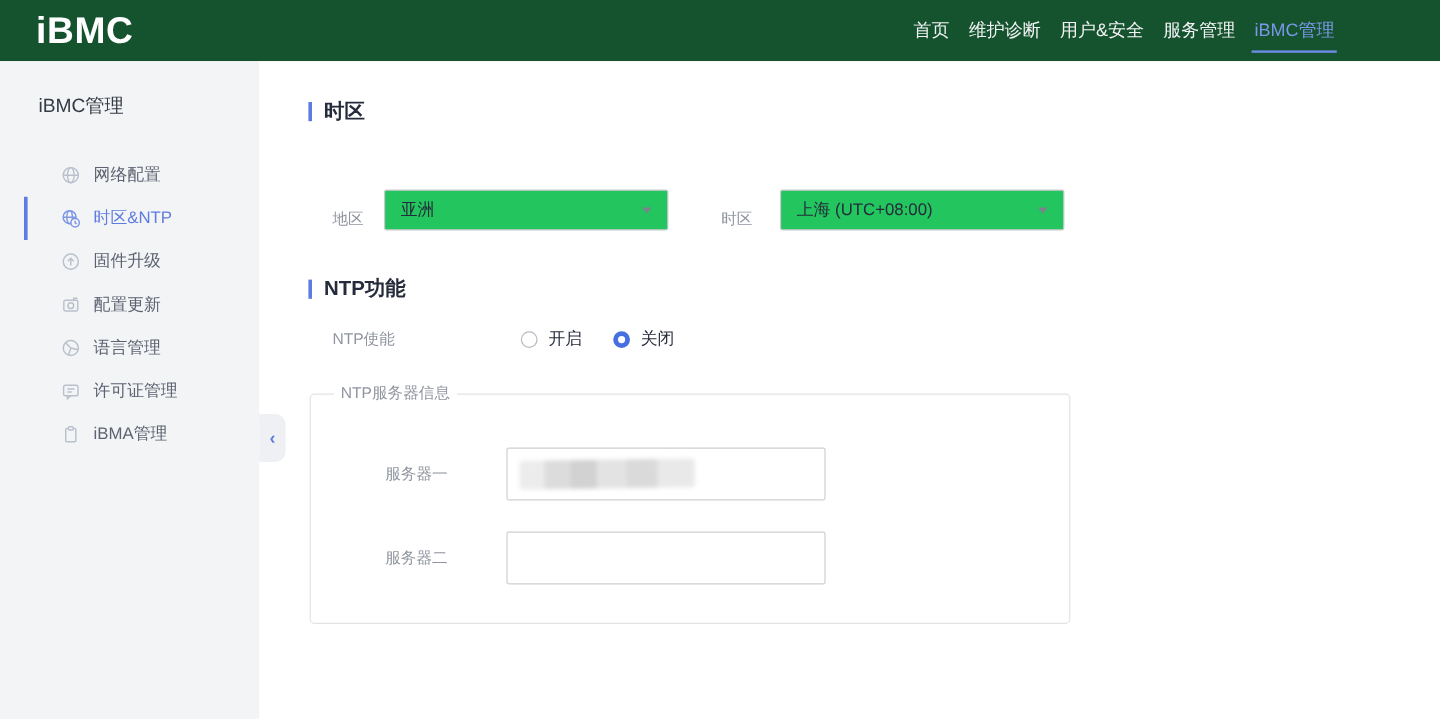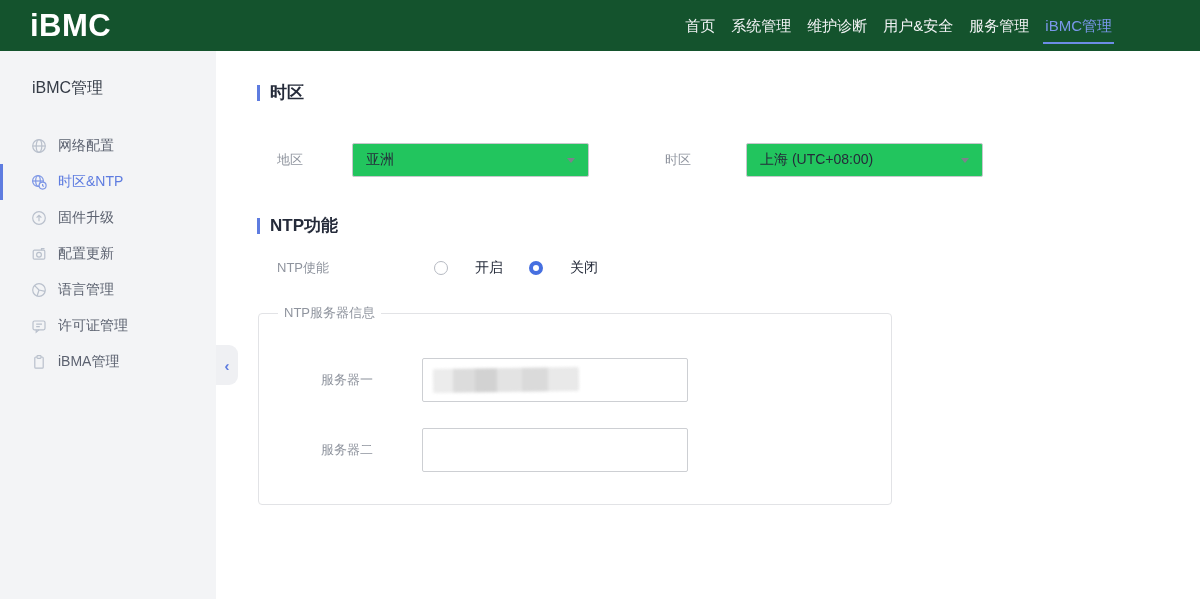--- a/index.html
+++ b/index.html
@@ -13,45 +13,45 @@
   .nav-item { position:relative; color:#f2f3f5; font-size:15px; line-height:51px; padding:0 8px; cursor:pointer; white-space:nowrap; }
   .nav-item.active { color:#7a97ea; }
   .nav-item.active::after { content:""; position:absolute; left:6px; right:6px; bottom:7px; height:2px; background:#6d8ce6; }
 
   
   .body-row { display:flex; height:548px; }
 
   
   .sidebar { width:216px; background:#f3f4f6; position:relative; flex:none; }
   .sidebar-title { padding:27px 0 0 32px; font-size:16px; color:#333a45; }
-  .side-menu { margin-top:29px; }
+  .side-menu { margin-top:29px;padding-left:20px; }
   .side-item { height:36px; display:flex; align-items:center; gap:11px; padding-left:31px; font-size:14px; color:#5c6270; cursor:pointer; position:relative; }
   .side-item.active { color:#5e7ce0; }
   .side-item.active::before { content:""; position:absolute; left:0; top:0; width:3px; height:100%; background:#5e7ce0; }
   .side-icon { width:16px; height:16px; color:#b9c0cc; display:inline-flex; }
   .side-item.active .side-icon { color:#7e97e6; }
   .side-icon svg { width:16px; height:16px; }
   .collapse-tab { position:absolute; top:294px; right:-22px; width:22px; height:40px; background:#eff0f3; border-radius:0 9px 9px 0; display:flex; align-items:center; justify-content:center; color:#5e7ce0; font-size:15px; font-weight:700; cursor:pointer; z-index:5; }
 
   
   .main { flex:1; background:#fff; padding:30px 0 0 41px; }
   .sec-title { display:flex; align-items:center; gap:10px; font-size:17px; font-weight:700; color:#252b3a; }
   .sec-bar { width:3px; height:16px; background:#5e7ce0; flex:none; }
   .field-label { font-size:13px; color:#8f949e; flex:none; }
 
-  .tz-row { margin:39px 0 0 20px; display:flex; align-items:center;gap:32px; }
+  .tz-row { margin:54px 0 0 20px; display:flex; align-items:flex-end; }
   .lbl-region { width:26px; margin-right:17px; }
   .lbl-tz { margin-left:44px; width:30px; margin-right:19px; }
   .select-box { width:237px; height:34px; border:1px solid #c6c8cc; border-radius:2px; background:#22c55e; display:flex; align-items:center; justify-content:space-between; padding:0 13px; font-size:14px; color:#252b3a; cursor:pointer; }
   .caret { width:0; height:0; border-left:4.5px solid transparent; border-right:4.5px solid transparent; border-top:5px solid #7d828c; flex:none; }
 
   .ntp-sec { margin-top:37px; }
   .ntp-row { margin:22px 0 0 20px; display:flex; align-items:center; }
   .lbl-ntp { width:157px; }
-  .radio-opt { display:flex; align-items:center; gap:27px; font-size:14px; color:#252b3a; margin-right:26px; cursor:pointer; }
+  .radio-opt { display:flex; align-items:center; gap:9px; font-size:14px; color:#252b3a; margin-right:26px; cursor:pointer; }
   .radio { width:14px; height:14px; border-radius:50%; border:1px solid #b6bac2; background:#fff; flex:none; }
   .radio--checked { border:4px solid #466fe0; background:#fff; }
   .radio--disabled { background:#e7e9ed; border:1px solid #ccd0d7; }
   .radio-opt--disabled { color:#a9aeb8; cursor:default; }
 
   .server-group { margin:27px 0 0 1px; width:634px; border:1px solid #e2e3e6; border-radius:4px; padding:0 0 32px 0; }
   .server-group legend { margin-left:19px; padding:0 6px; font-size:13px; color:#8f949e; }
   .mode-row { margin:14px 0 0 29px; display:flex; align-items:center; }
   .mode-row .radio-opt { margin-right:28px; }
   .server-row { margin:26px 0 0 62px; display:flex; align-items:center; }
@@ -63,21 +63,20 @@
     background:linear-gradient(90deg,#ececec 0 14%,#dcdcdc 14% 29%,#d2d2d2 29% 44%,#e3e3e3 44% 61%,#dadada 61% 79%,#e9e9e9 79% 100%);
     filter:blur(1.6px); pointer-events:none; }
 </style>
 </head>
 <body>
 
 <header class="topbar">
   <div class="logo">iBMC</div>
   <nav class="topnav">
     <a class="nav-item">首页</a>
-    <a class="nav-item">系统管理</a>
     <a class="nav-item">维护诊断</a>
     <a class="nav-item">用户&amp;安全</a>
     <a class="nav-item">服务管理</a>
     <a class="nav-item active">iBMC管理</a>
   </nav>
 </header>
 
 <div class="body-row">
   <aside class="sidebar">
     <div class="sidebar-title">iBMC管理</div>

